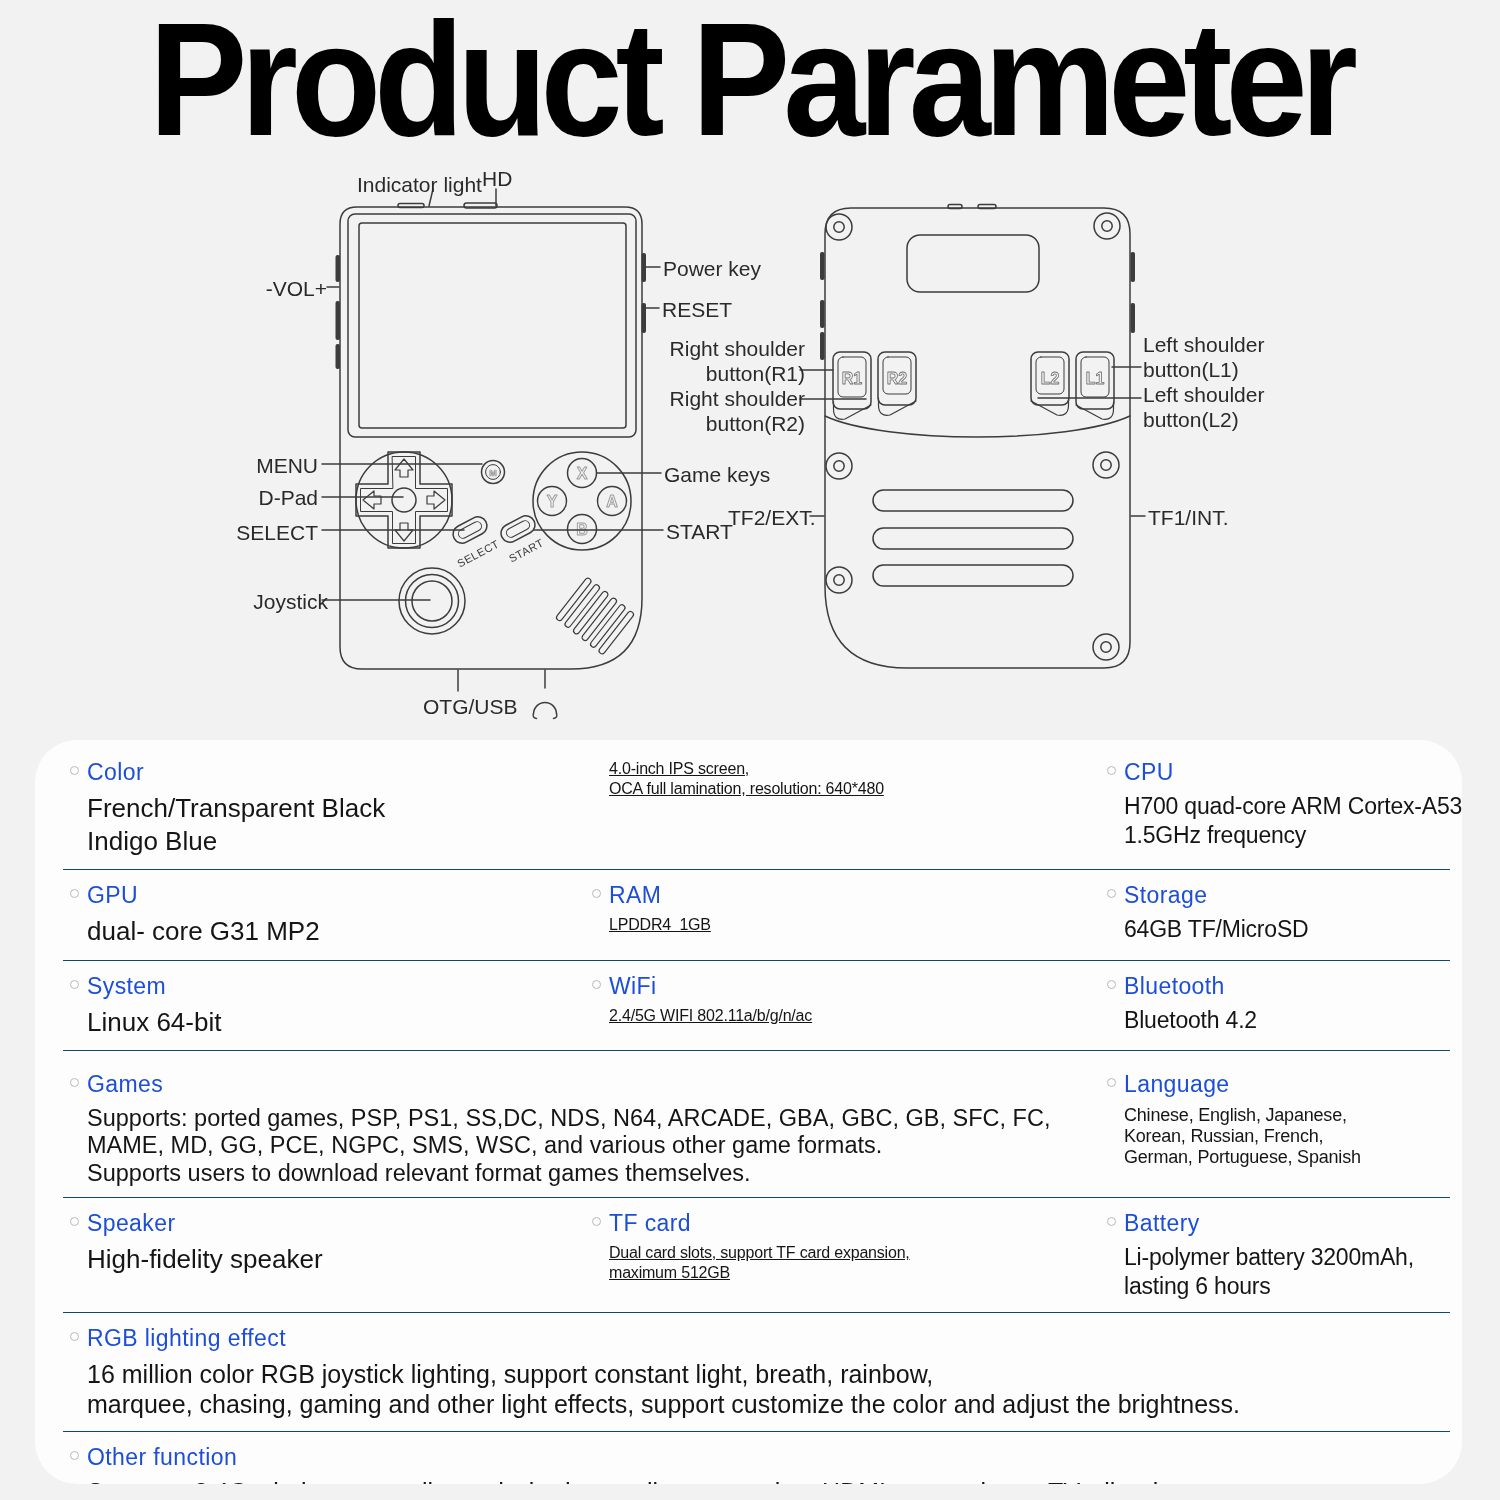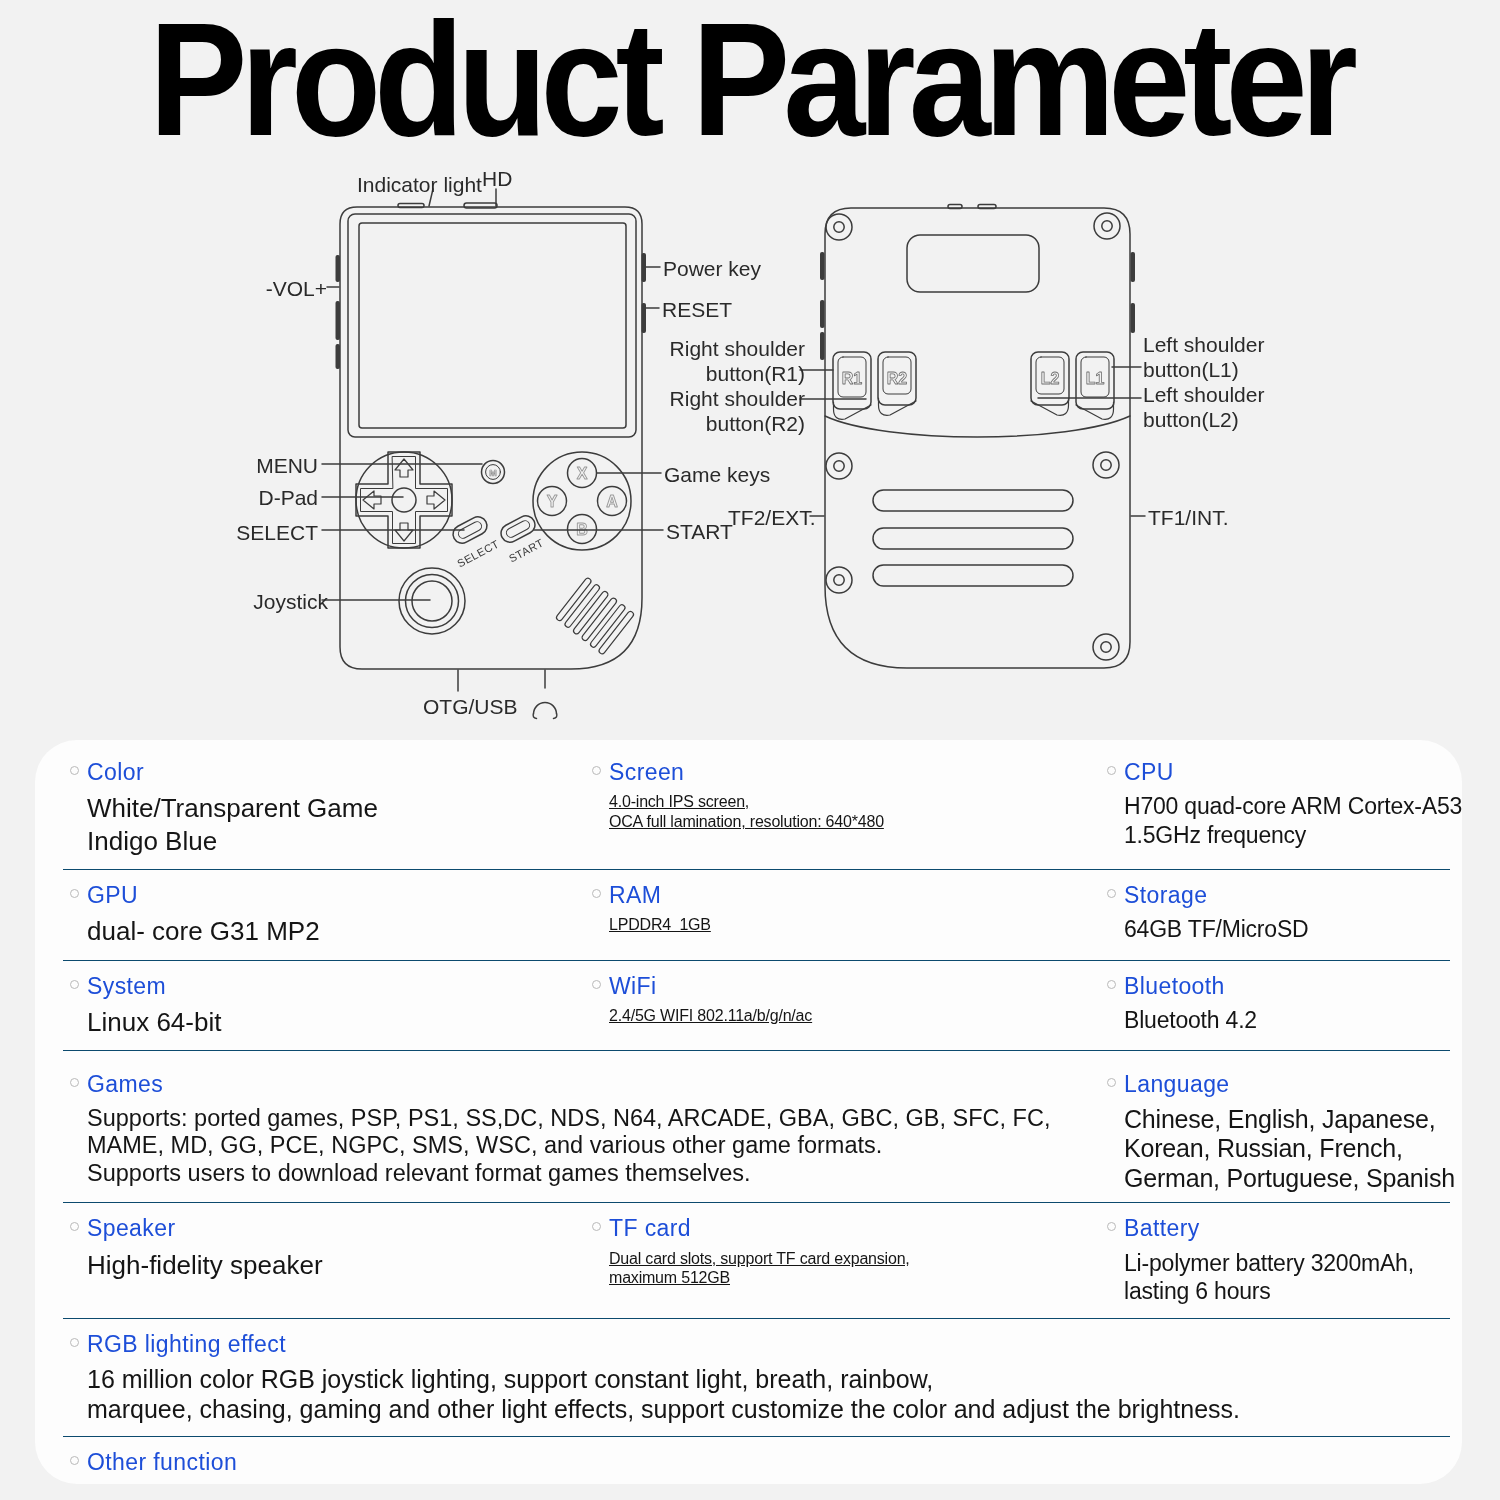--- a/index.html
+++ b/index.html
@@ -51,21 +51,21 @@
     position:absolute;left:-17px;top:7px;width:9px;height:9px;
     border:1.5px solid #b9b9b9;border-radius:50%;box-sizing:border-box;
     display:inline-block;
   }
   .val{
     color:#151515;font-size:26px;line-height:1.24;white-space:pre;
   }
   .c2 .val{font-size:16px;letter-spacing:-0.2px;text-decoration:underline;}
   .c3 .val{font-size:23px;letter-spacing:-0.2px;}
   .row.r4 .val{font-size:23.5px;line-height:1.18;}
-  .row.r4 .c3 .val{font-size:25px;}
+  .row.r4 .c3 .val{font-size:18px;}
   .row.r6 .val,.row.r7 .val{font-size:25px;line-height:1.2;}
 </style>
 </head>
 <body>
 
 <div class="title">Product Parameter</div>
 
 <div class="diagram">
 
   <svg class="lineart" width="1500" height="740" viewBox="0 0 1500 740">
@@ -274,25 +274,24 @@
 button(L2)</div>
   <div class="lbl r" style="left:728px;top:505px;width:80px">TF2/EXT.</div>
   <div class="lbl" style="left:1148px;top:505px">TF1/INT.</div>
 </div>
 
 <div class="card">
 
   <div class="row r1">
     <div class="cell c1">
       <div class="cat"><span class="ring"></span><span>Color</span></div>
-      <div class="val">White/Transparent Game
+      <div class="val">French/Transparent Black
 Indigo Blue</div>
     </div>
     <div class="cell c2">
-      <div class="cat"><span class="ring"></span><span>Screen</span></div>
       <div class="val">4.0-inch IPS screen,
 OCA full lamination, resolution: 640*480</div>
     </div>
     <div class="cell c3">
       <div class="cat"><span class="ring"></span><span>CPU</span></div>
       <div class="val">H700 quad-core ARM Cortex-A53,
 1.5GHz frequency</div>
     </div>
   </div>
 

